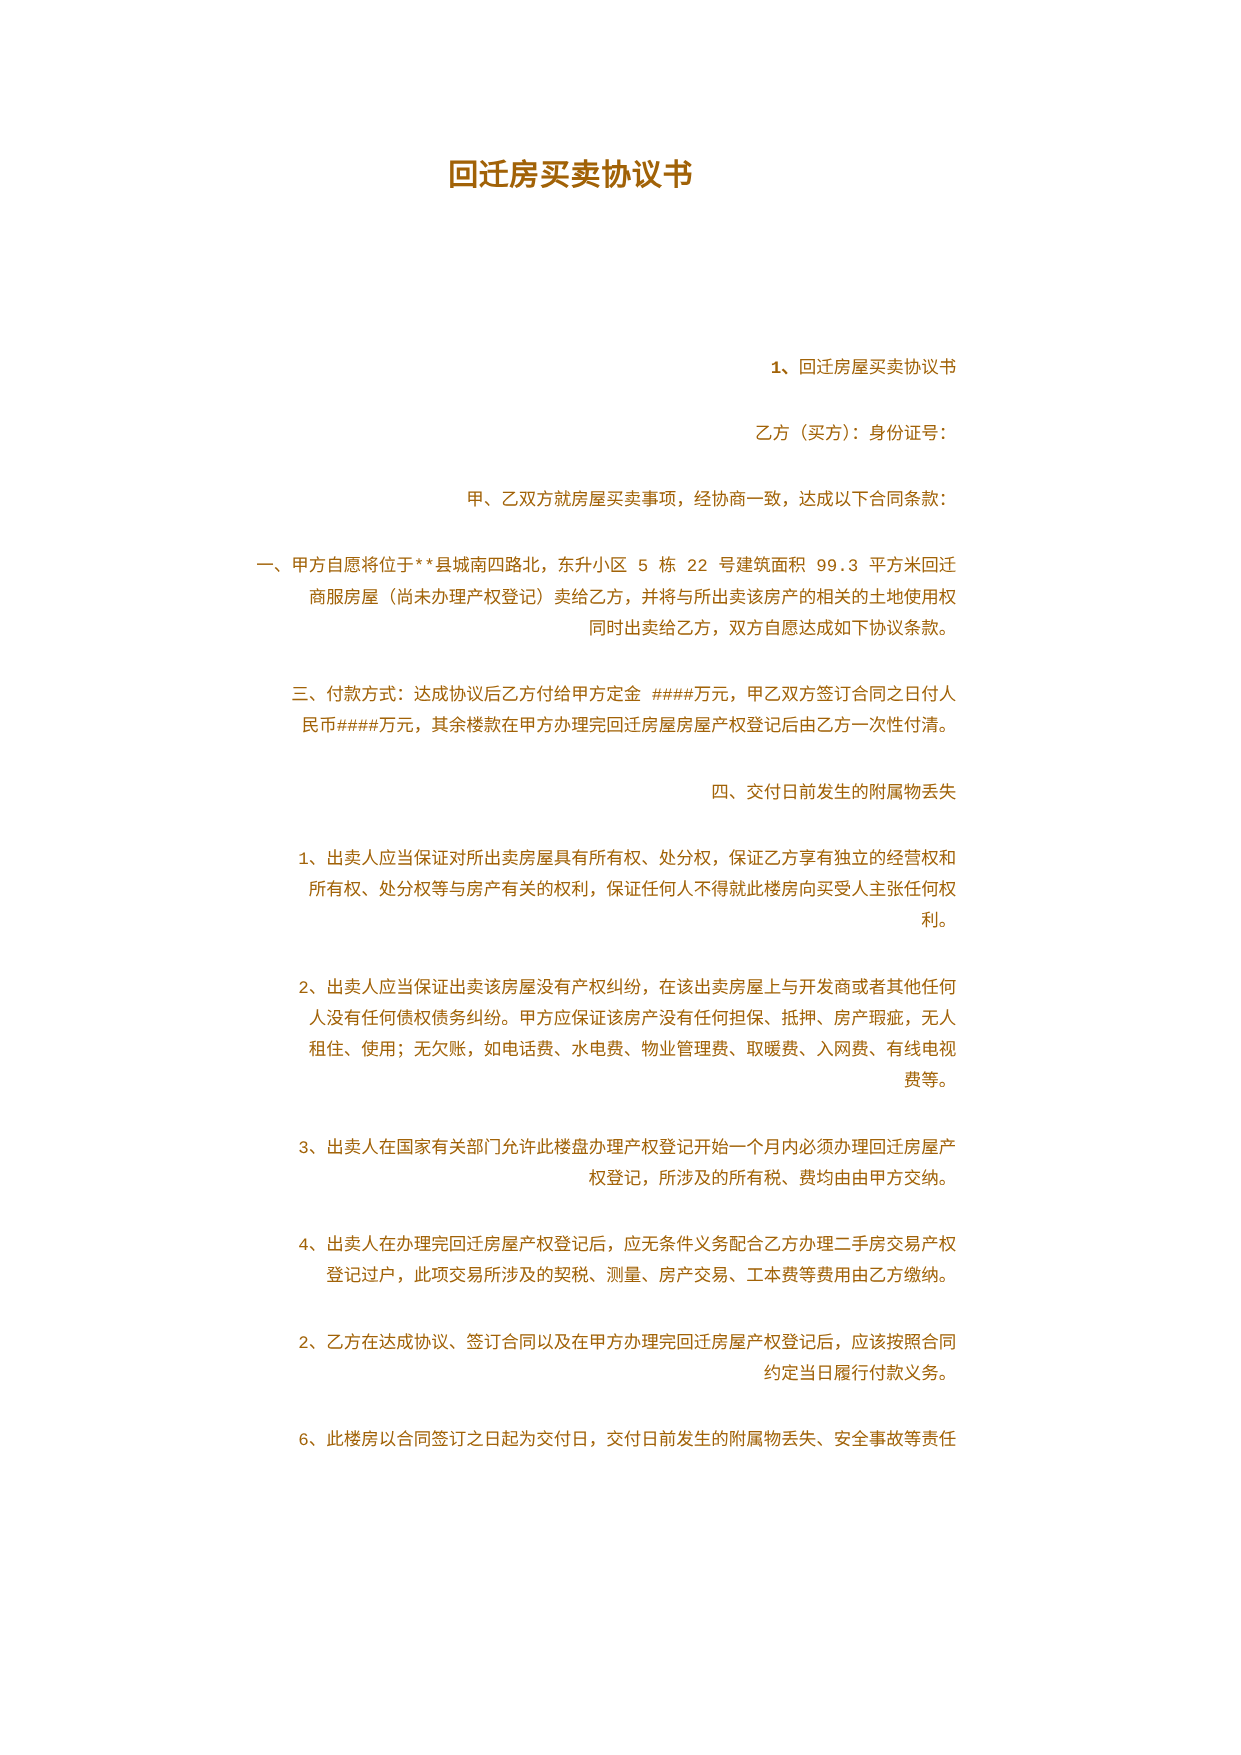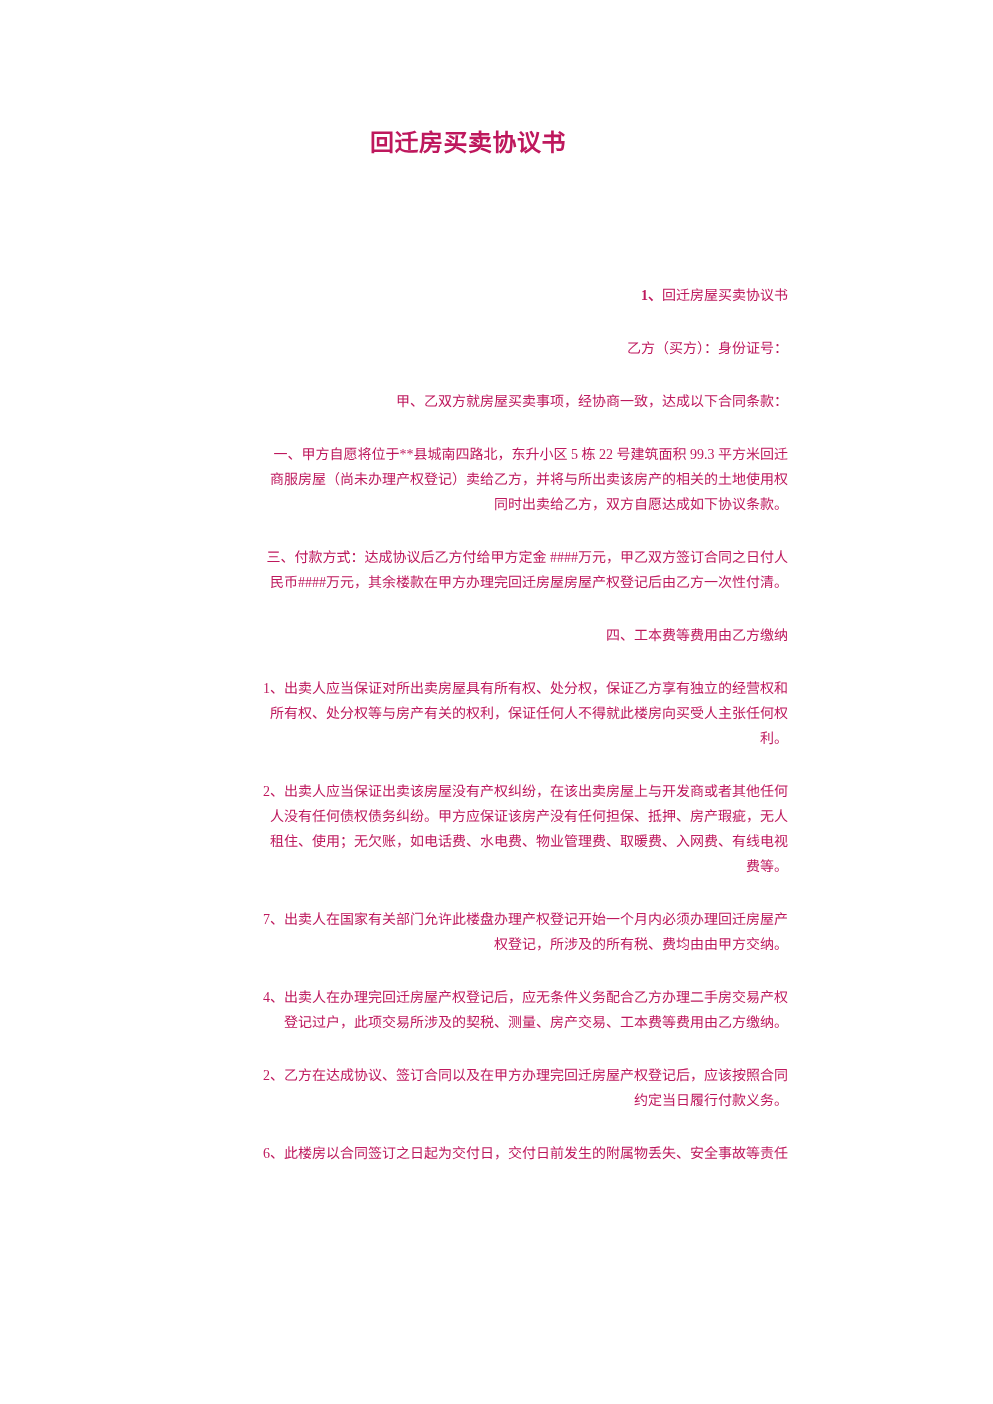--- a/index.html
+++ b/index.html
@@ -6,25 +6,25 @@
       margin: 0;
       padding: 0;
       background: #ffffff;
     }
     .page {
       position: relative;
       width: 993px;
       height: 1404px;
       margin: 0 auto;
       background: #ffffff;
-      color: #be185d;
+      color: #a16207;
       box-sizing: border-box;
-      padding: 130px 145px 0 88px;
+      padding: 130px 145px 0 65px;
       overflow: hidden;
-      font-family: Liberation Serif, serif;
+      font-family: Liberation Mono, monospace;
     }
     .doc-title {
       margin: 0 0 127px 0;
       font-size: 24px;
       line-height: 26px;
       font-weight: bold;
       text-align: center;
       letter-spacing: 0.5px;
     }
     .doc-body {
@@ -58,32 +58,32 @@
     <p class="para">甲、乙双方就房屋买卖事项，经协商一致，达成以下合同条款：</p>
 
     <p class="para">一、甲方自愿将位于**县城南四路北，东升小区 5 栋 22 号建筑面积 99.3 平方米回迁
 商服房屋（尚未办理产权登记）卖给乙方，并将与所出卖该房产的相关的土地使用权
 同时出卖给乙方，双方自愿达成如下协议条款。</p>
 
 
     <p class="para">三、付款方式：达成协议后乙方付给甲方定金 ####万元，甲乙双方签订合同之日付人
 民币####万元，其余楼款在甲方办理完回迁房屋房屋产权登记后由乙方一次性付清。</p>
 
-    <p class="para">四、工本费等费用由乙方缴纳</p>
+    <p class="para">四、交付日前发生的附属物丢失</p>
 
     <p class="para">1、出卖人应当保证对所出卖房屋具有所有权、处分权，保证乙方享有独立的经营权和
 所有权、处分权等与房产有关的权利，保证任何人不得就此楼房向买受人主张任何权
 利。</p>
 
     <p class="para">2、出卖人应当保证出卖该房屋没有产权纠纷，在该出卖房屋上与开发商或者其他任何
 人没有任何债权债务纠纷。甲方应保证该房产没有任何担保、抵押、房产瑕疵，无人
 租住、使用；无欠账，如电话费、水电费、物业管理费、取暖费、入网费、有线电视
 费等。</p>
 
-    <p class="para">7、出卖人在国家有关部门允许此楼盘办理产权登记开始一个月内必须办理回迁房屋产
+    <p class="para">3、出卖人在国家有关部门允许此楼盘办理产权登记开始一个月内必须办理回迁房屋产
 权登记，所涉及的所有税、费均由由甲方交纳。</p>
 
     <p class="para">4、出卖人在办理完回迁房屋产权登记后，应无条件义务配合乙方办理二手房交易产权
 登记过户，此项交易所涉及的契税、测量、房产交易、工本费等费用由乙方缴纳。</p>
 
     <p class="para">2、乙方在达成协议、签订合同以及在甲方办理完回迁房屋产权登记后，应该按照合同
 约定当日履行付款义务。</p>
 
     <p class="para">6、此楼房以合同签订之日起为交付日，交付日前发生的附属物丢失、安全事故等责任</p>
 

